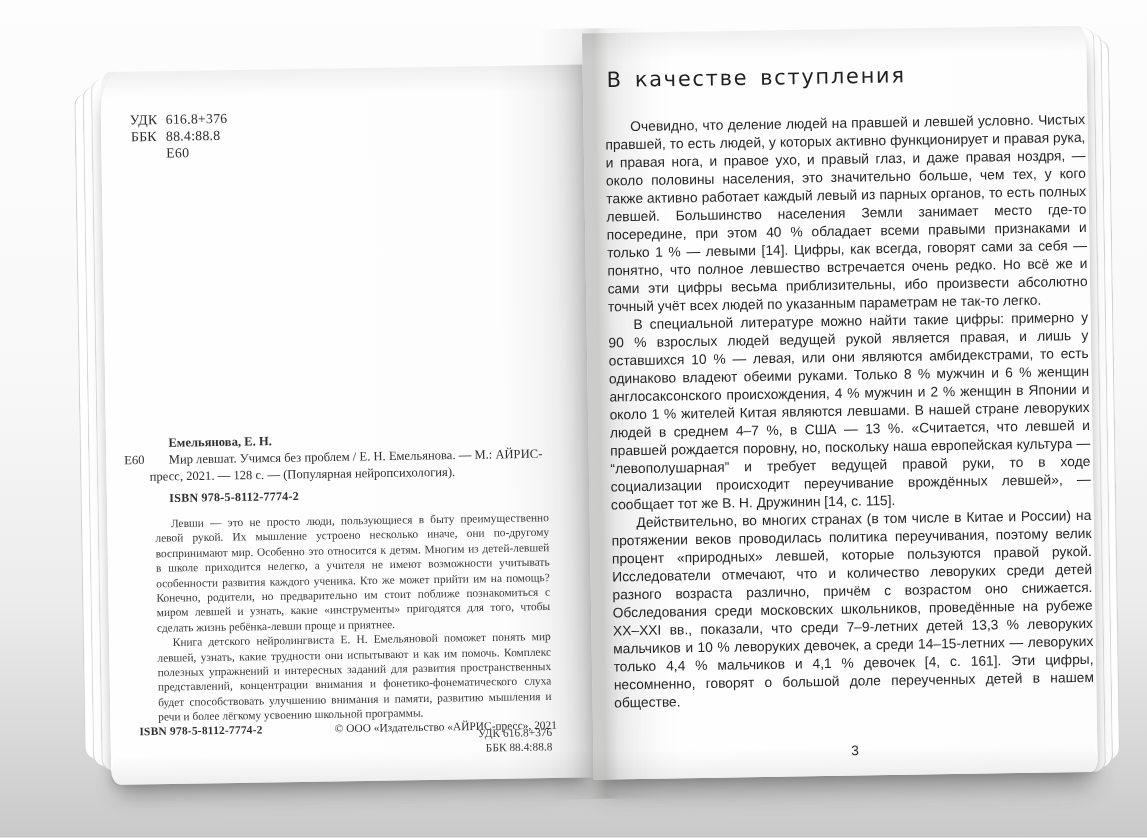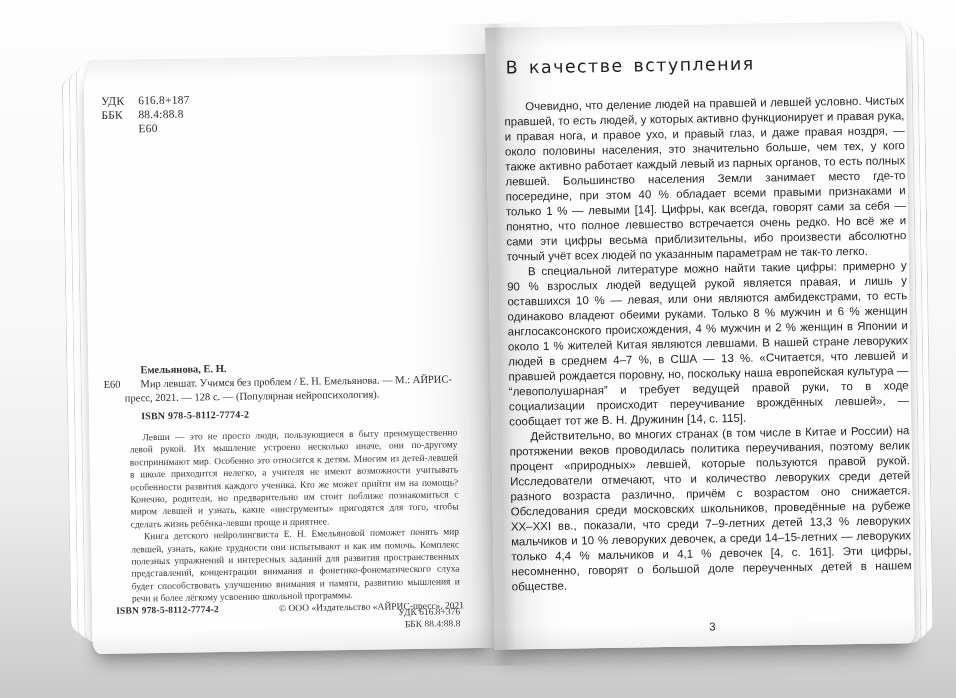--- a/index.html
+++ b/index.html
@@ -43,21 +43,21 @@
     content:"";position:absolute;left:0;right:0;bottom:0;height:24px;border-radius:inherit;
     background:linear-gradient(to top,rgba(0,0,0,.06),rgba(0,0,0,0));pointer-events:none;
   }
   .spine{
     position:absolute;left:432px;top:0;bottom:0;width:96px;z-index:3;pointer-events:none;
     background:linear-gradient(to right,rgba(0,0,0,0) 0%,rgba(0,0,0,.05) 38%,rgba(60,55,50,.16) 50%,rgba(0,0,0,.04) 62%,rgba(0,0,0,0) 100%);
   }
 
   
   .udk-block{position:absolute;left:17px;top:34px;font-size:11.5px;line-height:14px;letter-spacing:.2px;}
-  .udk-row .lbl{display:inline-block;width:37px;}
+  .udk-row .lbl{display:inline-block;width:37px;text-align:center;}
   .bib{position:absolute;left:36px;top:304px;width:332px;font-size:10.5px;line-height:14px;}
   .bib-code{position:absolute;left:-21px;top:14px;}
   .bib-author{font-weight:bold;text-indent:16px;}
   .bib-entry{margin:0;text-indent:16px;text-align:left;}
   .bib-isbn{font-weight:bold;margin-top:4px;text-indent:16px;font-size:10px;letter-spacing:.2px;}
   .annotation{position:absolute;left:40px;top:372px;width:328px;font-size:9.5px;line-height:12.4px;color:#3a3a3a;}
   .annotation p{margin:0;text-align:justify;text-indent:13px;}
   .udk-footer{text-align:right;margin-top:5px;font-size:9.5px;line-height:12.6px;}
   .imprint-footer{
     position:absolute;left:24px;right:30px;top:546px;display:flex;justify-content:space-between;
@@ -84,21 +84,21 @@
 <div class="book">
   <div class="edge l1"></div>
   <div class="edge l2"></div>
   <div class="edge l3"></div>
   <div class="edge r1"></div>
   <div class="edge r2"></div>
   <div class="edge r3"></div>
 
   <div class="page page-left">
     <div class="udk-block">
-      <div class="udk-row"><span class="lbl">УДК</span><span>616.8+187</span></div>
+      <div class="udk-row"><span class="lbl">УДК</span><span>616.8+376</span></div>
       <div class="udk-row"><span class="lbl">ББК</span><span>88.4:88.8</span></div>
       <div class="udk-row"><span class="lbl"></span><span>Е60</span></div>
     </div>
 
     <div class="bib">
       <span class="bib-code">Е60</span>
       <div class="bib-author">Емельянова, Е. Н.</div>
       <p class="bib-entry">Мир левшат. Учимся без проблем / Е. Н. Емельянова. — М.: АЙРИС-пресс, 2021. — 128 с. — (Популярная нейропсихология).</p>
       <div class="bib-isbn">ISBN 978-5-8112-7774-2</div>
     </div>

